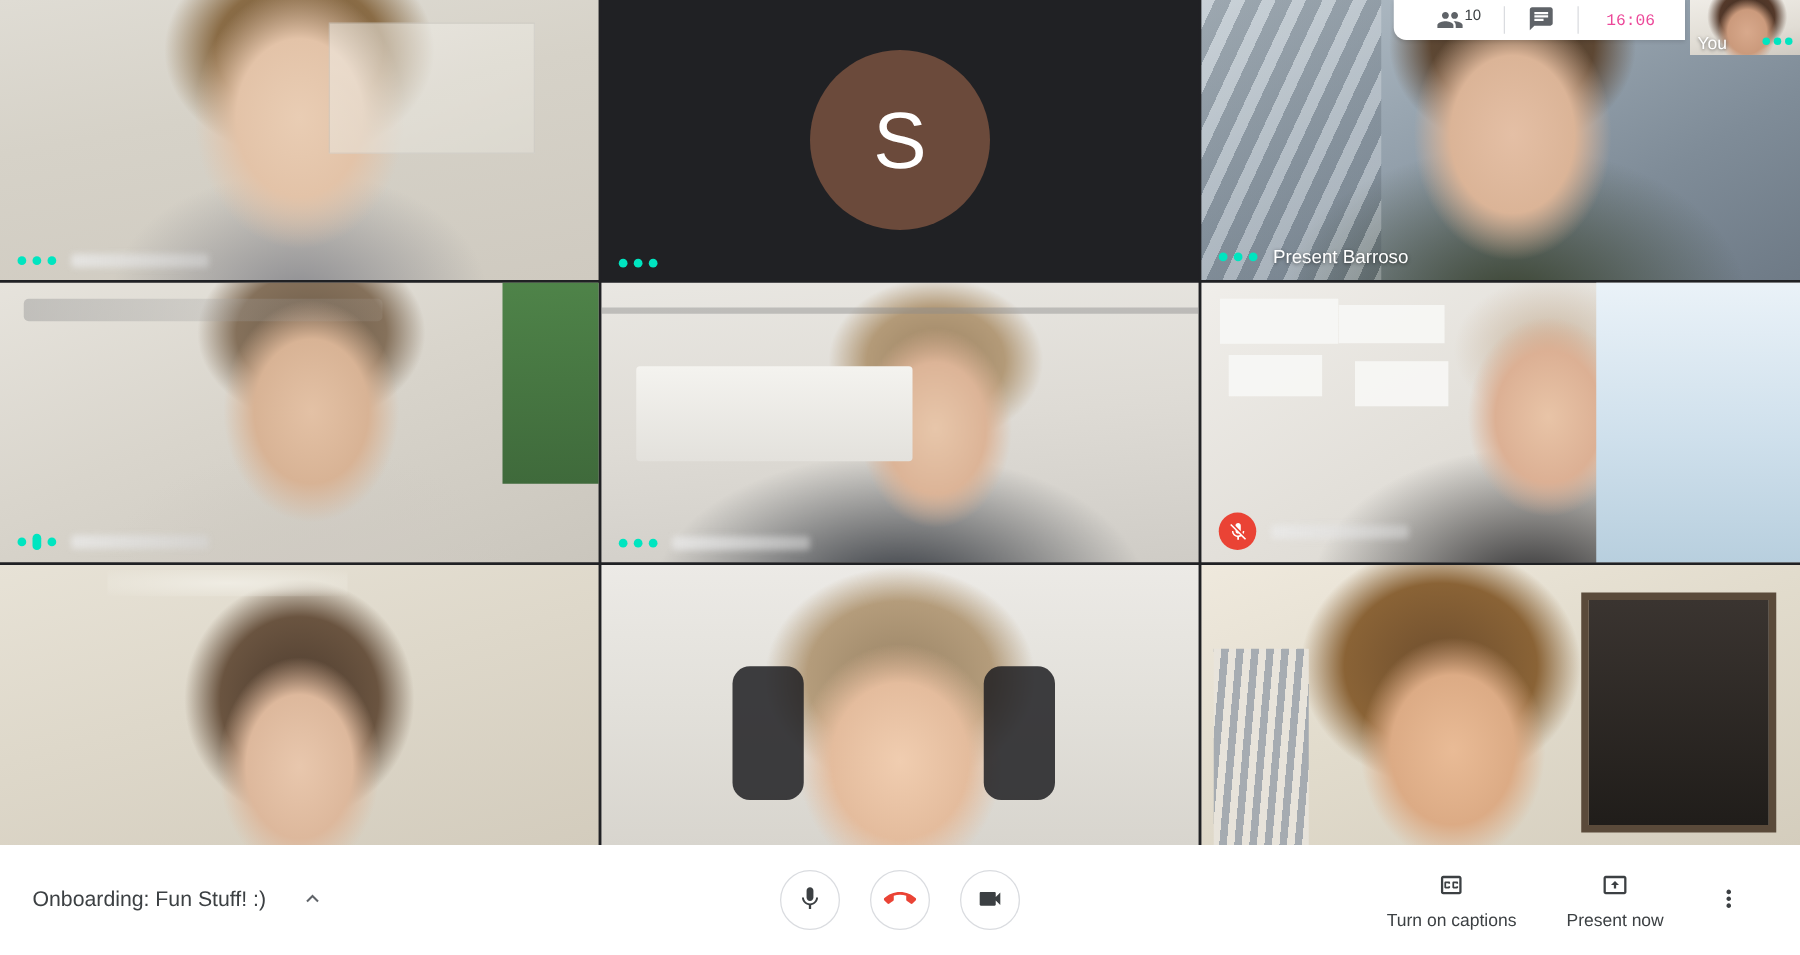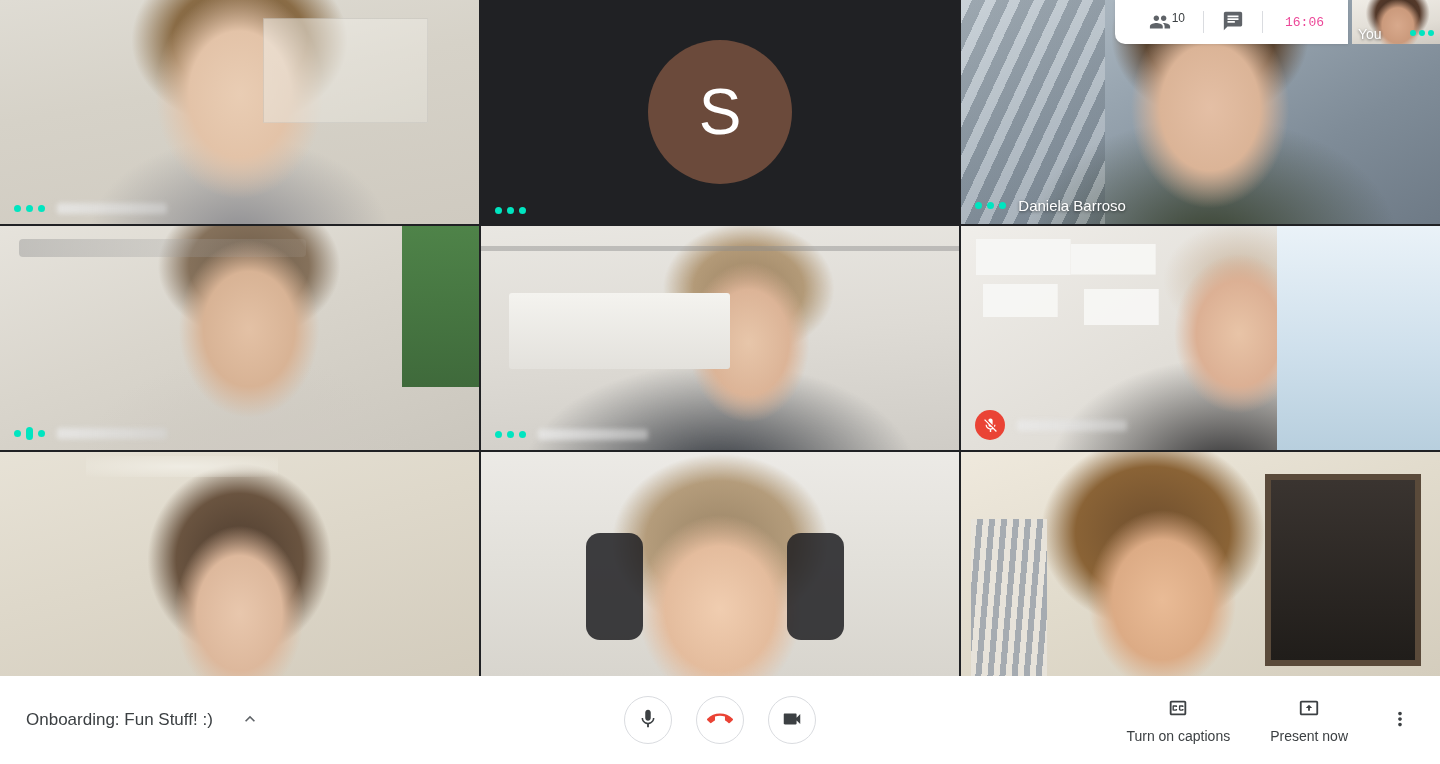--- a/index.html
+++ b/index.html
@@ -206,21 +206,21 @@
     width: 30px; height: 30px; border-radius: 50%;
     background: #ea4335;
     display: flex; align-items: center; justify-content: center;
     flex: 0 0 auto;
   }
   .mic-muted svg { width: 17px; height: 17px; fill: #ffffff; }
 
   
   .info-pill {
     position: absolute; top: 0; right: 92px;
-    height: 44px;
+    height: 32px;
     background: #ffffff;
     border-bottom-left-radius: 10px;
     display: flex; align-items: center;
     padding: 0 4px 0 16px;
     z-index: 30;
     box-shadow: 0 1px 3px rgba(0,0,0,.10);
   }
   .pill-btn {
     height: 44px;
     display: flex; align-items: center; justify-content: center;
@@ -302,21 +302,21 @@
     display: flex; align-items: center; justify-content: center;
     cursor: pointer;
     padding: 0;
   }
   .round-btn svg { width: 22px; height: 22px; fill: #3c4043; }
   .round-btn.hangup svg { fill: #ea4335; width: 26px; height: 26px; }
 
   .tb-right {
     margin-left: auto;
     display: flex; align-items: center;
-    padding-right: 18px;
+    padding-right: 35px;
     gap: 4px;
   }
   .tb-action {
     display: flex; flex-direction: column; align-items: center; gap: 6px;
     padding: 6px 18px;
     background: none; border: none; cursor: pointer;
     color: #3c4043;
     font-family: "Liberation Sans", sans-serif;
   }
   .tb-action svg { width: 22px; height: 22px; fill: #3c4043; }
@@ -361,21 +361,21 @@
     </div>
 
     <div class="tile">
       <div class="cam cam-3"></div>
       <div class="tile-bottom">
         <div class="voice-dots">
             <i></i>
             <i></i>
             <i></i>
           </div>
-        <div class="tile-name">Daniela Barroso</div>
+        <div class="tile-name">Present Barroso</div>
       </div>
     </div>
 
     <div class="tile">
       <div class="cam cam-4"></div>
       <div class="tile-bottom">
         <div class="voice-dots mid">
             <i></i>
             <i></i>
             <i></i>

